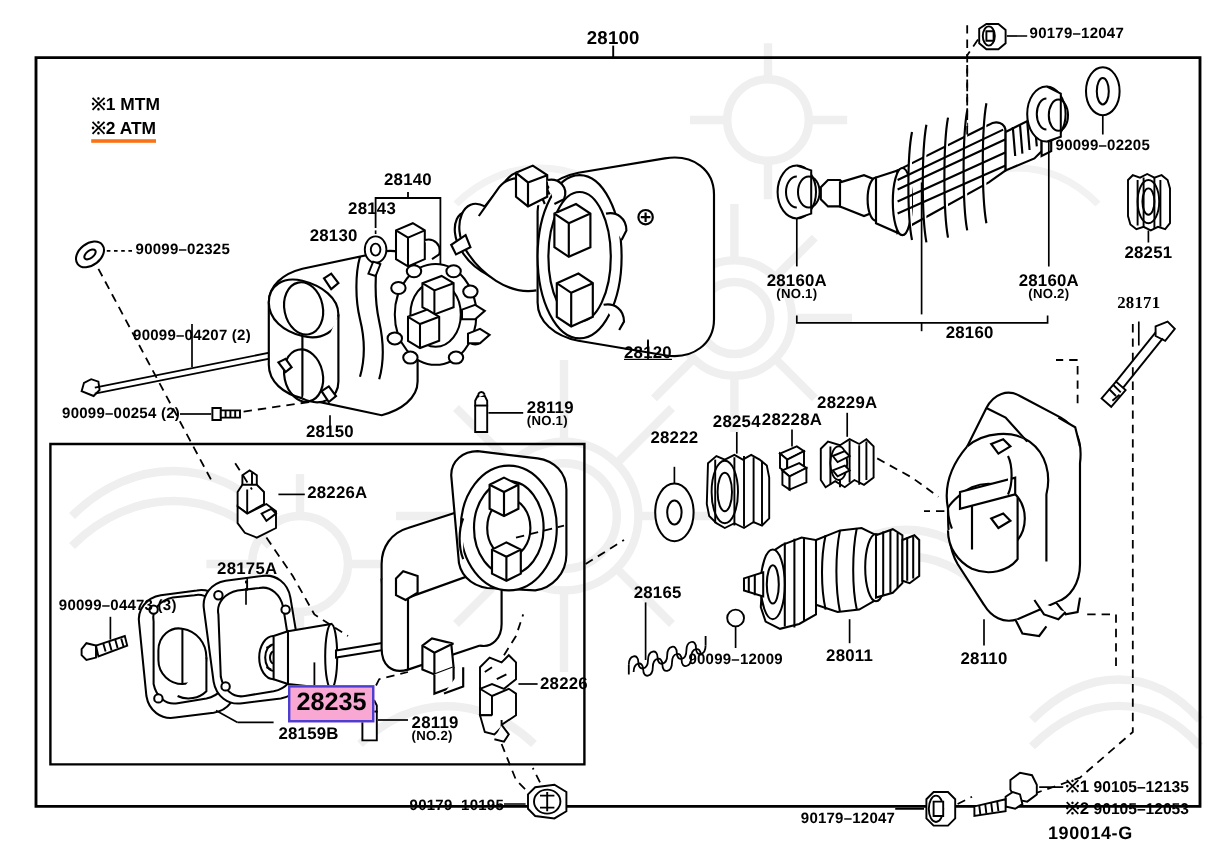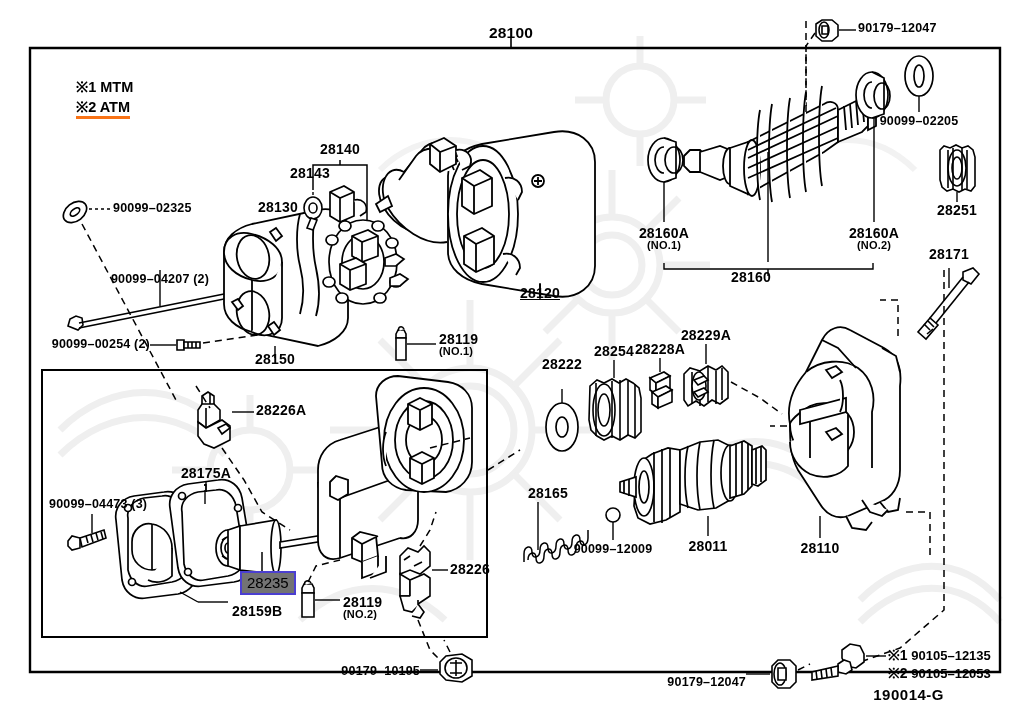--- a/index.html
+++ b/index.html
@@ -45,25 +45,25 @@
     position: absolute;
     font-family: "Liberation Sans", sans-serif;
     font-weight: bold;
     font-size: 14.5px;
     color: #000;
     white-space: nowrap;
   }
   .note-underline { border-bottom: 3px solid #f97316; padding-bottom: 0px; }
   .highlight {
     position: absolute;
-    background: #737373;
+    background: #f9a8d4;
     border: 2px solid #4b3fd1;
     color: #000;
-    font-weight: normal;
-    font-size: 15px;
+    font-weight: bold;
+    font-size: 21px;
     font-family: "Liberation Sans", sans-serif;
     padding: 1px 5px 2px 5px;
     white-space: nowrap;
     box-sizing: border-box;
     line-height: 1.15;
   }
   .footer-id {
     position: absolute;
     font-family: "Liberation Sans", sans-serif;
     font-weight: bold;
@@ -633,37 +633,37 @@
   </div>
   <div class="note note-underline" style="left:76px; top:96px;">
     <span>※2 ATM</span>
   </div>
 
   <div class="lbl s16 center" style="left:511px; top:25px;">28100</div>
 
   <div class="lbl s13" style="left:858px; top:22px;">90179–12047</div>
   <div class="lbl s13 center" style="left:919px; top:115px;">90099–02205</div>
   <div class="lbl s14 center" style="left:957px; top:203px;">28251</div>
-  <div class="lbl s14 center" style="left:949px; top:247px;">28171</div>
+  <div class="lbl s14 center" style="left:949px; top:247px;font-family:Liberation Serif, serif;">28171</div>
 
   <div class="lbl s14 center" style="left:664px; top:226px;">
     <span>28160A</span>
     <span class="sub">(NO.1)</span>
   </div>
   <div class="lbl s14 center" style="left:874px; top:226px;">
     <span>28160A</span>
     <span class="sub">(NO.2)</span>
   </div>
-  <div class="lbl s14 center" style="left:751px; top:270px;text-align:center;">28160</div>
+  <div class="lbl s14 center" style="left:808px; top:270px;text-align:center;">28160</div>
 
   <div class="lbl s13" style="left:113px; top:202px;">90099–02325</div>
   <div class="lbl s13 center" style="left:160px; top:255px;margin-top:18px;">90099–04207 (2)</div>
   <div class="lbl s13 right" style="left:150px; top:338px;">90099–00254 (2)</div>
   <div class="lbl s14 center" style="left:275px; top:352px;">28150</div>
-  <div class="lbl s14 right" style="left:298px; top:200px;">28130</div>
+  <div class="lbl s14 right" style="left:298px; top:189px;">28130</div>
 
   <div class="lbl s14 center" style="left:340px; top:142px;">28140</div>
   <div class="lbl s14 right" style="left:330px; top:166px;">28143</div>
 
   <div class="lbl s14 center" style="left:540px; top:286px;text-decoration:underline;">28120</div>
 
   <div class="lbl s14" style="left:439px; top:332px;">
     <span>28119</span>
     <span class="sub">(NO.1)</span>
   </div>

